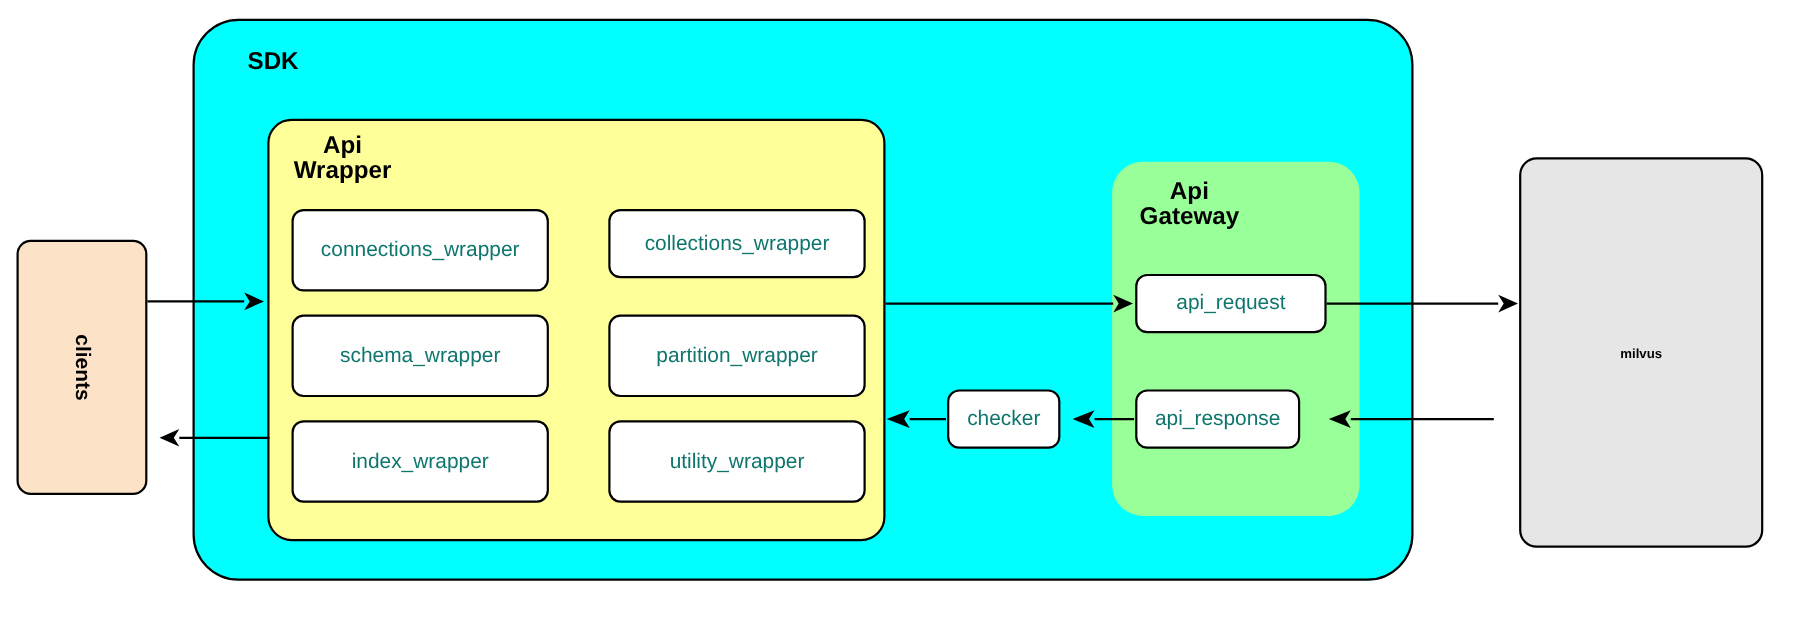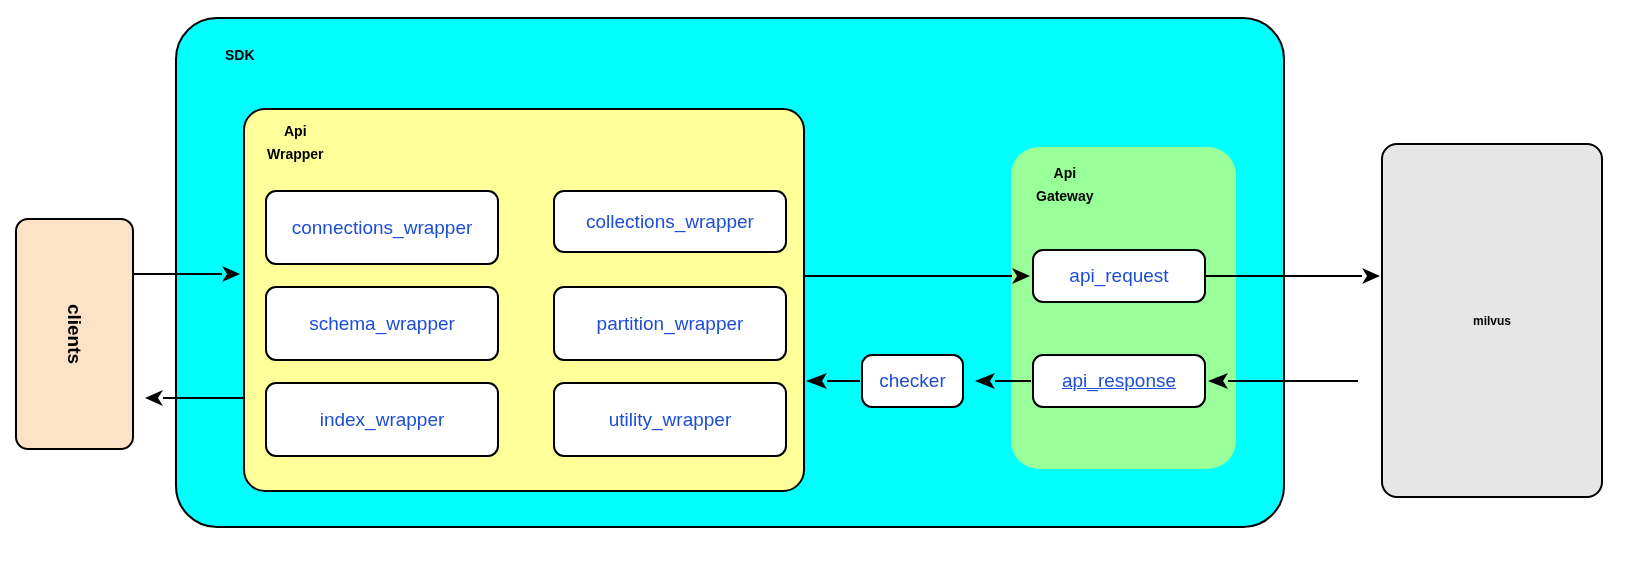--- a/index.html
+++ b/index.html
@@ -34,21 +34,21 @@
     top: 17px;
     width: 1110px;
     height: 511px;
     background: #00ffff;
     border: 2px solid #000000;
     border-radius: 42px;
   }
   .group-label {
     position: absolute;
     font-weight: bold;
-    font-size: 14px;
+    font-size: 22px;
     line-height: 23px;
     color: #000000;
     white-space: pre-line;
     text-align: center;
   }
   #sdk-label {
     left: 48px;
     top: 25px;
   }
 
@@ -81,34 +81,34 @@
     left: 25px;
     top: 15px;
   }
 
   
   .node {
     background: #ffffff;
     border: 2px solid #000000;
     border-radius: 11px;
     font-size: 19px;
-    color: #1d4ed8;
+    color: #0f766e;
   }
 
   
   #node-connections-wrapper { left: 265px; top: 190px;  width: 234px; height: 75px; }
   #node-collections-wrapper { left: 553px; top: 190px;  width: 234px; height: 63px; }
   #node-schema-wrapper      { left: 265px; top: 286px;  width: 234px; height: 75px; }
   #node-partition-wrapper   { left: 553px; top: 286px;  width: 234px; height: 75px; }
   #node-index-wrapper       { left: 265px; top: 382px;  width: 234px; height: 75px; }
   #node-utility-wrapper     { left: 553px; top: 382px;  width: 234px; height: 75px; }
 
   
   #node-api-request  { left: 1032px; top: 249px; width: 174px; height: 54px; }
-  #node-api-response { left: 1032px; top: 354px; width: 174px; height: 54px; text-decoration: underline; }
+  #node-api-response { left: 1032px; top: 354px; width: 150px; height: 54px; }
 
   
   #node-checker { left: 861px; top: 354px; width: 103px; height: 54px; }
 
   
   #clients-box {
     left: 15px;
     top: 218px;
     width: 119px;
     height: 232px;

